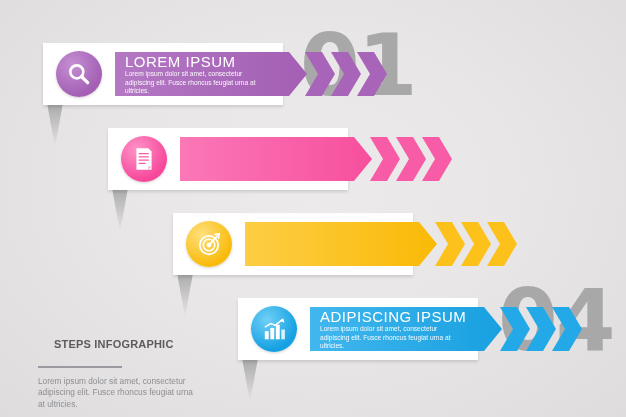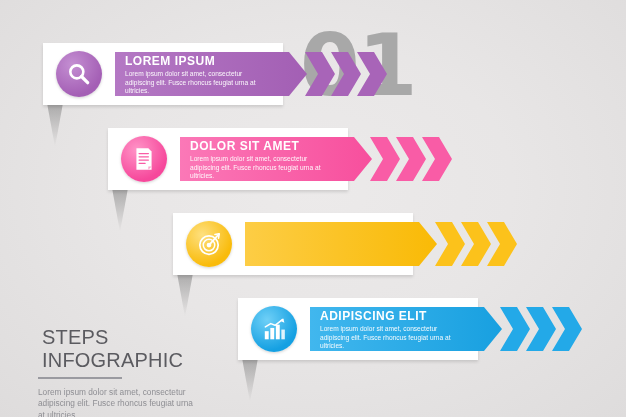--- a/index.html
+++ b/index.html
@@ -73,22 +73,22 @@
     content:"";
     position:absolute;left:0;top:0;bottom:0;width:34px;
   }
   .txt{
     position:absolute;
     z-index:5;
     top:12px;
     color:#ffffff;
   }
   .ttl{
-    font-size:12px;
-    font-weight:bold;
+    font-size:15px;
+    font-weight:normal;
     letter-spacing:.5px;
     line-height:13px;
     margin:0 0 2px 0;
     white-space:nowrap;
   }
   .bdy{
     font-size:6.6px;
     line-height:8.6px;
     margin:0;
     width:132px;
@@ -101,23 +101,23 @@
     top:9px;
     height:44px;
     width:30px;
     z-index:4;
     clip-path:polygon(0 0, 17px 0, 30px 50%, 17px 100%, 0 100%, 13px 50%);
   }
 
   
   .foot{position:absolute;left:38px;top:322px;width:180px;z-index:5;}
   .foot h2{
-    margin:4px;
-    font-size:20px;
-    font-weight:normal;
+    margin:16px;
+    font-size:11px;
+    font-weight:bold;
     color:#5b5b60;
     letter-spacing:.2px;
   }
   .foot .rule{
     width:84px;height:1.5px;background:#9a9aa0;margin:5px 0 8px 0;
   }
   .foot p{
     margin:0;
     font-size:8.3px;
     line-height:11.6px;
@@ -172,24 +172,20 @@
         <path d="M16 19 H19 L16 22 Z" fill="#f9a8cd"></path>
         <g stroke="#f95ca6" stroke-width="1.3" stroke-linecap="round">
           <line x1="7.5" y1="7" x2="16" y2="7"></line>
           <line x1="7.5" y1="10" x2="16" y2="10"></line>
           <line x1="7.5" y1="13" x2="16" y2="13"></line>
           <line x1="7.5" y1="16" x2="13" y2="16"></line>
         </g>
       </svg>
     </div>
 
-    <div class="txt" style="left:82px;">
-      <p class="ttl">DOLOR SIT AMET</p>
-      <p class="bdy">Lorem ipsum dolor sit amet, consectetur adipiscing elit. Fusce rhoncus feugiat urna at ultricies.</p>
-    </div>
   </div>
 
   <div class="tail" style="left:177px;top:273px;"></div>
 
   <div class="band" style="left:173px;top:213px;width:320px;">
     <div class="card" style="width:240px;"></div>
 
     <div class="slab" style="left:72px;width:192px;background:linear-gradient(to right,#fdcd45,#f9ba06);"></div>
 
     <div class="chev" style="left:262px;background:#fcc21b;"></div>
@@ -202,20 +198,21 @@
         <circle cx="12" cy="13" r="5.3" fill="none" stroke="#fff" stroke-width="1.4"></circle>
         <circle cx="12" cy="13" r="2.2" fill="#fff"></circle>
         <line x1="12" y1="13" x2="21" y2="3" stroke="#fff" stroke-width="1.7" stroke-linecap="round"></line>
         <line x1="17.5" y1="3.2" x2="21.2" y2="2.6" stroke="#fff" stroke-width="1.5" stroke-linecap="round"></line>
         <line x1="21.4" y1="2.8" x2="20.8" y2="6.6" stroke="#fff" stroke-width="1.5" stroke-linecap="round"></line>
       </svg>
     </div>
 
   </div>
 
+  <div class="bignum" style="left:498px;top:277px;">04</div>
   <div class="tail" style="left:242px;top:358px;"></div>
 
   <div class="band" style="left:238px;top:298px;width:320px;">
     <div class="card" style="width:240px;"></div>
 
     <div class="slab" style="left:72px;width:192px;background:linear-gradient(to right,#41b7ee,#18a0e0);"></div>
 
     <div class="chev" style="left:262px;background:#23a9e8;"></div>
     <div class="chev" style="left:288px;background:#23a9e8;"></div>
     <div class="chev" style="left:314px;background:#23a9e8;"></div>
@@ -225,21 +222,21 @@
         <rect x="3.5" y="14" width="3.6" height="7.5" fill="#fff"></rect>
         <rect x="8.6" y="11" width="3.6" height="10.5" fill="#fff"></rect>
         <rect x="13.7" y="8" width="3.6" height="13.5" fill="#fff"></rect>
         <rect x="18.8" y="12.5" width="3.2" height="9" fill="#fff" opacity=".85"></rect>
         <polyline points="4,10 9,7 13,8.6 20,3.2" fill="none" stroke="#fff" stroke-width="1.4" stroke-linecap="round" stroke-linejoin="round"></polyline>
         <polygon points="20.6,2.4 21.6,6.2 17.6,4.4" fill="#fff"></polygon>
       </svg>
     </div>
 
     <div class="txt" style="left:82px;">
-      <p class="ttl">ADIPISCING ELIT</p>
+      <p class="ttl">ADIPISCING IPSUM</p>
       <p class="bdy">Lorem ipsum dolor sit amet, consectetur adipiscing elit. Fusce rhoncus feugiat urna at ultricies.</p>
     </div>
   </div>
 
   <div class="foot">
     <h2>STEPS INFOGRAPHIC</h2>
     <div class="rule"></div>
     <p>Lorem ipsum dolor sit amet, consectetur adipiscing elit. Fusce rhoncus feugiat urna at ultricies.</p>
   </div>
 

